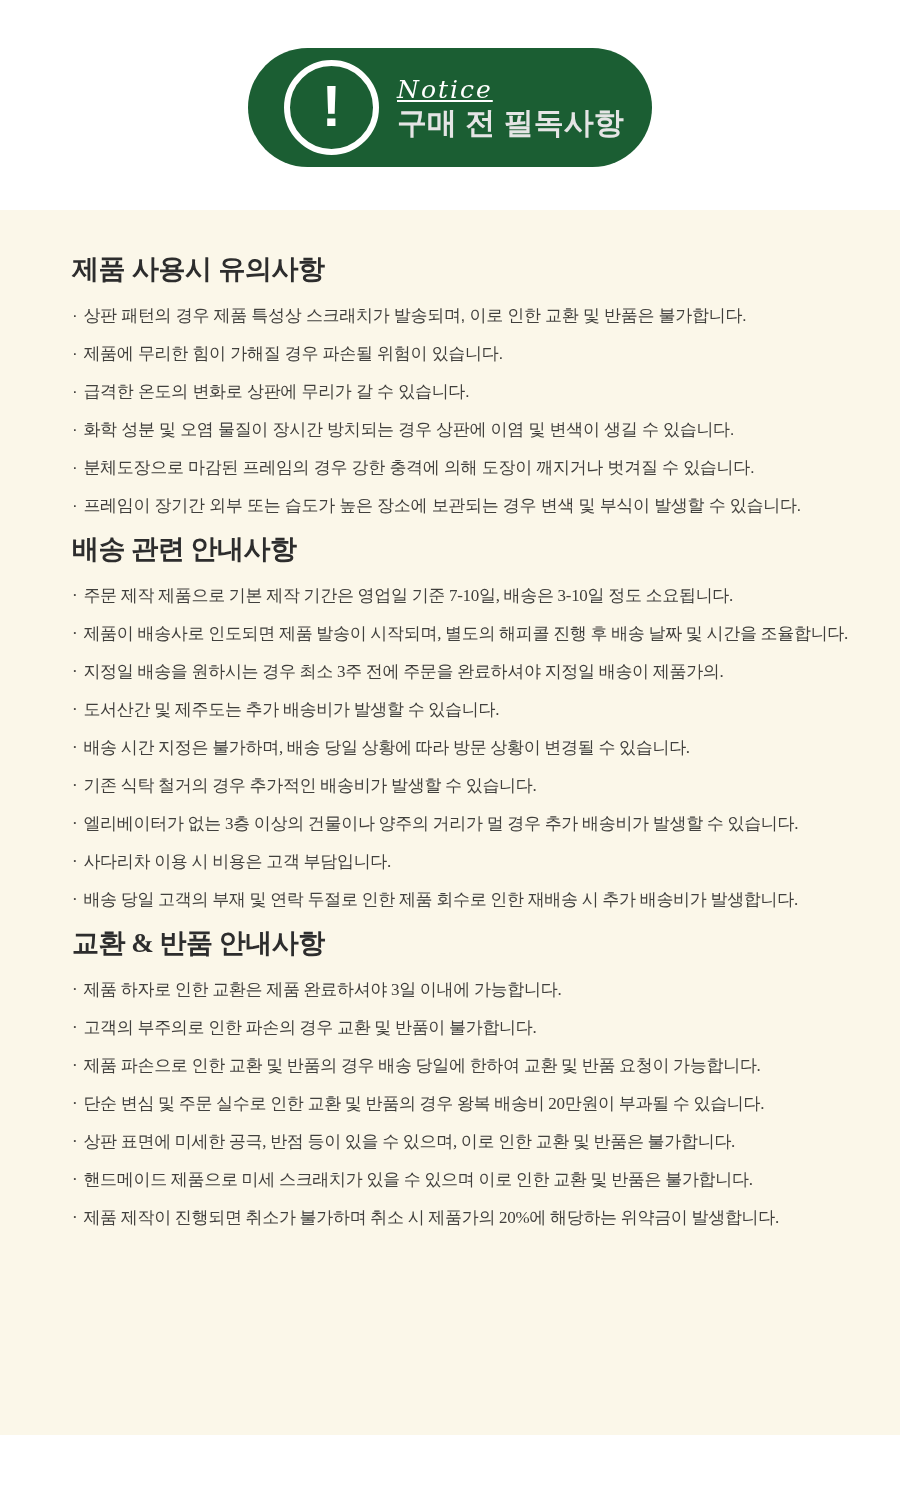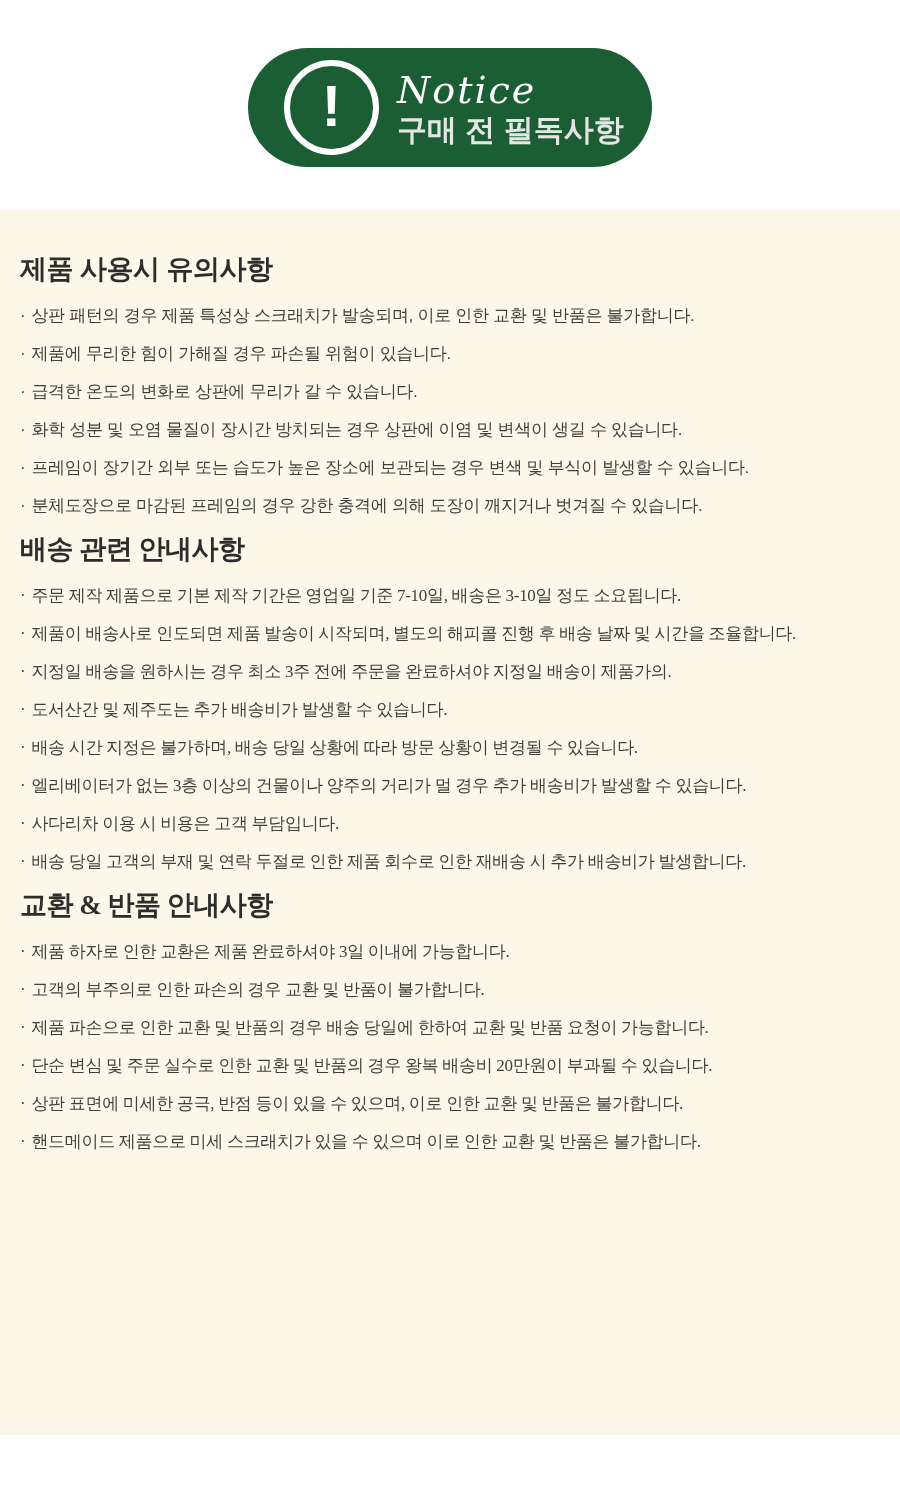--- a/index.html
+++ b/index.html
@@ -54,37 +54,38 @@
   .badge-text {
     margin-left: 18px;
     display: flex;
     flex-direction: column;
     line-height: 1;
   }
   .badge-script {
     color: #ffffff;
     font-family: "DejaVu Serif", serif;
     font-style: italic;
-    font-size: 38px;
+    font-size: 25px;
     letter-spacing: 2px;
     margin-bottom: 6px;
+    text-decoration: underline;
   }
   .badge-subtitle {
     color: #e5e5e5;
     font-size: 30px;
     font-weight: bold;
     letter-spacing: 0px;
   }
 
   
   .notice-body {
     width: 900px;
     height: 1225px;
     background: #fbf7e9;
-    padding: 42px 48px 40px 20px;
+    padding: 42px 48px 40px 72px;
   }
   .section + .section { margin-top: 16px; font-family: Liberation Serif, serif; }
   .section-heading {
     font-size: 27px;
     font-weight: bold;
     color: #2d2d2d;
     line-height: 34px;
     margin-bottom: 20px;
     letter-spacing: -0.5px;
   }
@@ -123,45 +124,47 @@
 
   <div class="notice-body">
 
     <div class="section">
       <h2 class="section-heading">제품 사용시 유의사항</h2>
       <ul class="items">
         <li><span class="dot">·</span><span>상판 패턴의 경우 제품 특성상 스크래치가 발송되며, 이로 인한 교환 및 반품은 불가합니다.</span></li>
         <li><span class="dot">·</span><span>제품에 무리한 힘이 가해질 경우 파손될 위험이 있습니다.</span></li>
         <li><span class="dot">·</span><span>급격한 온도의 변화로 상판에 무리가 갈 수 있습니다.</span></li>
         <li><span class="dot">·</span><span>화학 성분 및 오염 물질이 장시간 방치되는 경우 상판에 이염 및 변색이 생길 수 있습니다.</span></li>
+        <li><span class="dot">·</span><span>분체도장으로 마감된 프레임의 경우 강한 충격에 의해 도장이 깨지거나 벗겨질 수 있습니다.</span></li>
         <li><span class="dot">·</span><span>프레임이 장기간 외부 또는 습도가 높은 장소에 보관되는 경우 변색 및 부식이 발생할 수 있습니다.</span></li>
-        <li><span class="dot">·</span><span>분체도장으로 마감된 프레임의 경우 강한 충격에 의해 도장이 깨지거나 벗겨질 수 있습니다.</span></li>
       </ul>
     </div>
 
     <div class="section">
       <h2 class="section-heading">배송 관련 안내사항</h2>
       <ul class="items">
         <li><span class="dot">·</span><span>주문 제작 제품으로 기본 제작 기간은 영업일 기준 7-10일, 배송은 3-10일 정도 소요됩니다.</span></li>
         <li><span class="dot">·</span><span>제품이 배송사로 인도되면 제품 발송이 시작되며, 별도의 해피콜 진행 후 배송 날짜 및 시간을 조율합니다.</span></li>
         <li><span class="dot">·</span><span>지정일 배송을 원하시는 경우 최소 3주 전에 주문을 완료하셔야 지정일 배송이 제품가의.</span></li>
         <li><span class="dot">·</span><span>도서산간 및 제주도는 추가 배송비가 발생할 수 있습니다.</span></li>
         <li><span class="dot">·</span><span>배송 시간 지정은 불가하며, 배송 당일 상황에 따라 방문 상황이 변경될 수 있습니다.</span></li>
+        <li><span class="dot">·</span><span>기존 식탁 철거의 경우 추가적인 배송비가 발생할 수 있습니다.</span></li>
         <li><span class="dot">·</span><span>엘리베이터가 없는 3층 이상의 건물이나 양주의 거리가 멀 경우 추가 배송비가 발생할 수 있습니다.</span></li>
         <li><span class="dot">·</span><span>사다리차 이용 시 비용은 고객 부담입니다.</span></li>
         <li><span class="dot">·</span><span>배송 당일 고객의 부재 및 연락 두절로 인한 제품 회수로 인한 재배송 시 추가 배송비가 발생합니다.</span></li>
       </ul>
     </div>
 
     <div class="section">
       <h2 class="section-heading">교환 &amp; 반품 안내사항</h2>
       <ul class="items">
         <li><span class="dot">·</span><span>제품 하자로 인한 교환은 제품 완료하셔야 3일 이내에 가능합니다.</span></li>
         <li><span class="dot">·</span><span>고객의 부주의로 인한 파손의 경우 교환 및 반품이 불가합니다.</span></li>
         <li><span class="dot">·</span><span>제품 파손으로 인한 교환 및 반품의 경우 배송 당일에 한하여 교환 및 반품 요청이 가능합니다.</span></li>
         <li><span class="dot">·</span><span>단순 변심 및 주문 실수로 인한 교환 및 반품의 경우 왕복 배송비 20만원이 부과될 수 있습니다.</span></li>
         <li><span class="dot">·</span><span>상판 표면에 미세한 공극, 반점 등이 있을 수 있으며, 이로 인한 교환 및 반품은 불가합니다.</span></li>
         <li><span class="dot">·</span><span>핸드메이드 제품으로 미세 스크래치가 있을 수 있으며 이로 인한 교환 및 반품은 불가합니다.</span></li>
+        <li><span class="dot">·</span><span>제품 제작이 진행되면 취소가 불가하며 취소 시 제품가의 20%에 해당하는 위약금이 발생합니다.</span></li>
       </ul>
     </div>
 
   </div>
 </div>
 
 </body></html>

